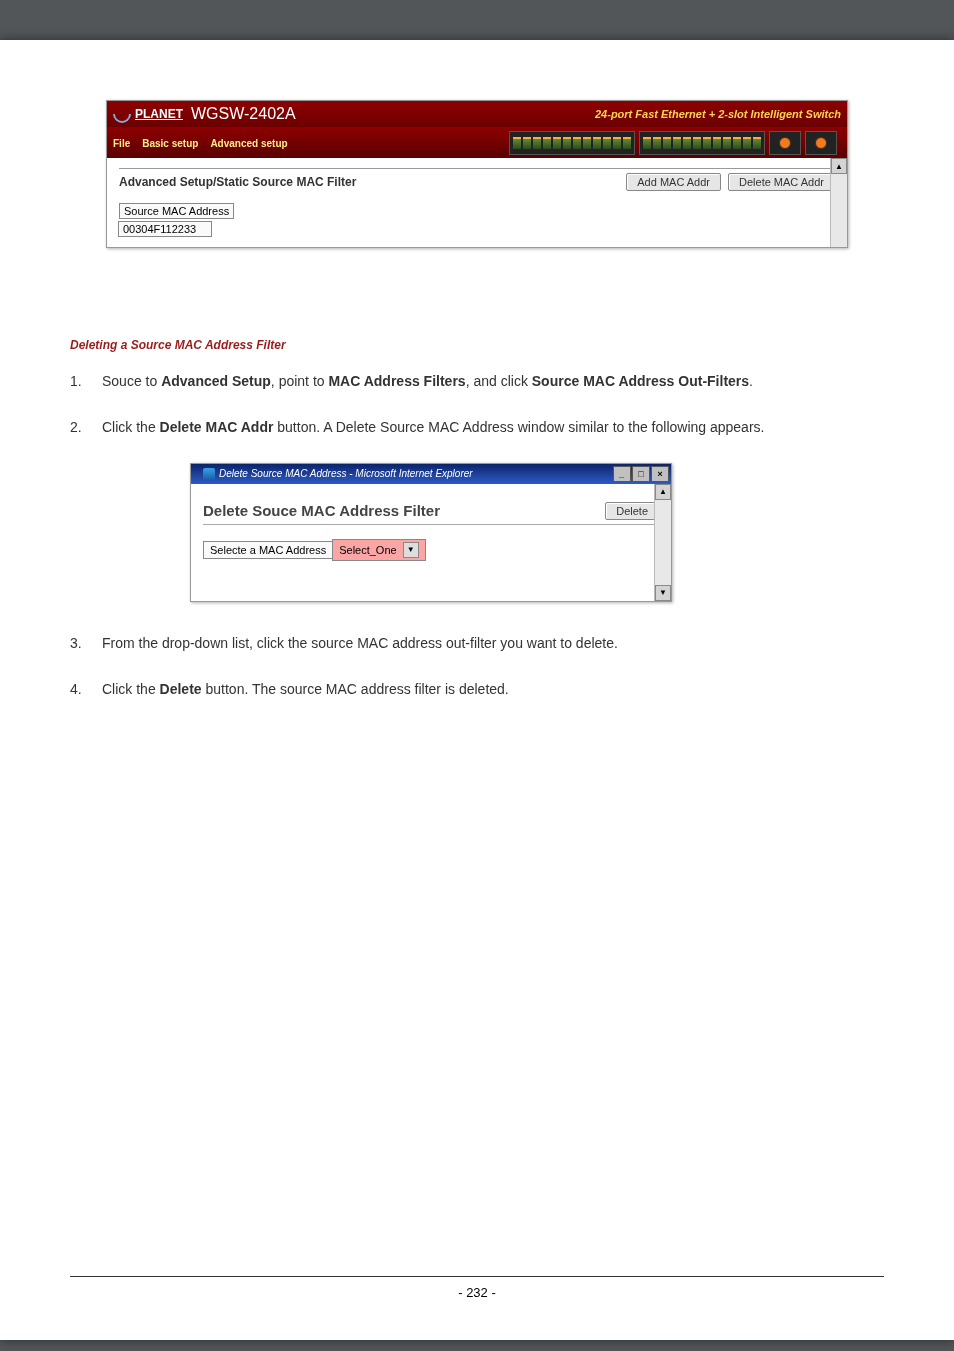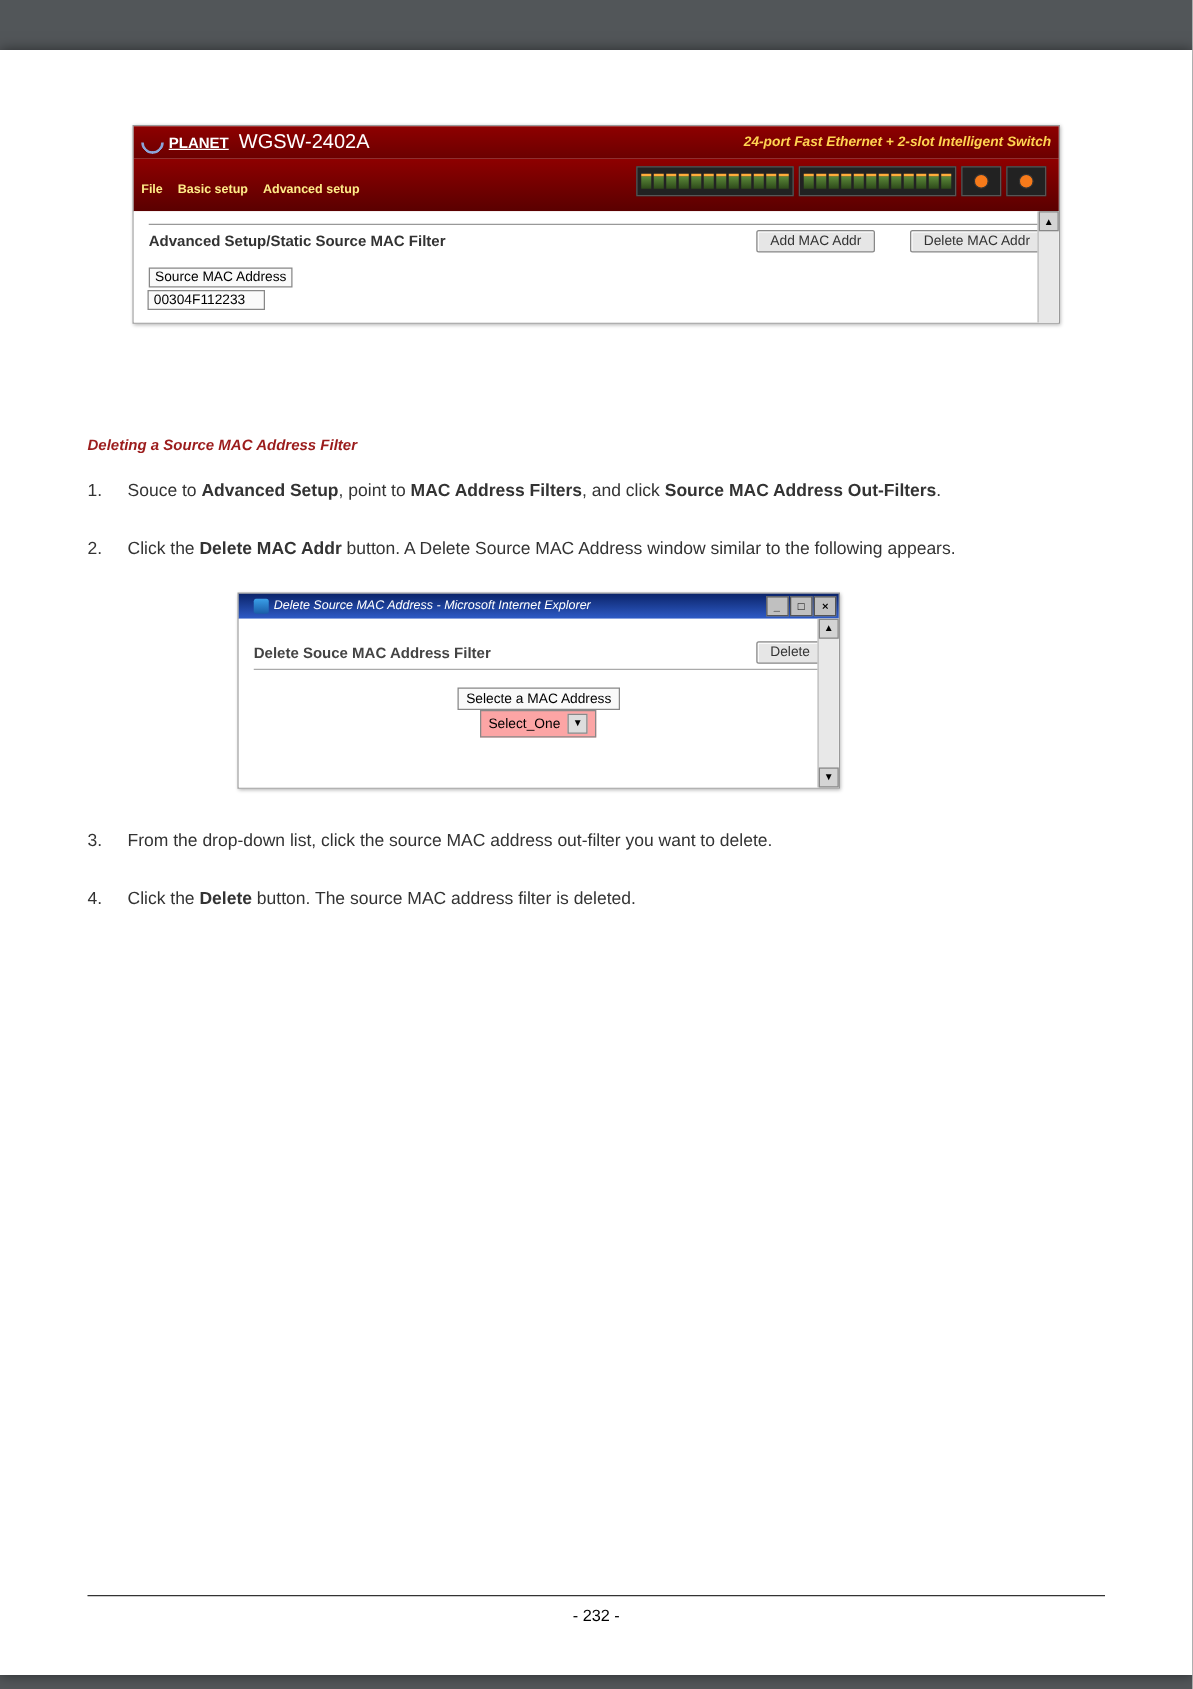--- a/index.html
+++ b/index.html
@@ -61,22 +61,22 @@
   .tagline {
     color: #ffd451;
     font-style: italic;
     font-size: 11px;
     font-weight: bold;
   }
   .menubar {
     background: linear-gradient(#8e0000, #5a0000);
     height: 28px;
     display: flex;
-    align-items: flex-end;
-    padding: 2px 6px 12px 6px;
+    align-items: center;
+    padding: 2px 6px 1px 6px;
   }
   .menu-section {
     display: flex;
     gap: 12px;
     font-size: 10px;
     color: #ffec88;
     font-weight: bold;
   }
   .device-panel {
     flex: 1;
@@ -237,37 +237,36 @@
     justify-content: center;
     color: #000;
     font-weight: bold;
   }
   .ie-body {
     background: #fff;
     padding: 18px 12px 40px 12px;
     position: relative;
   }
   .ie-section-title {
-    font-size: 12px;
+    font-size: 15px;
     font-weight: bold;
     color: #444;
   }
   .del-row {
     display: flex;
     align-items: center;
     justify-content: space-between;
     border-bottom: 1px solid #aaa;
     padding-bottom: 4px;
     margin-bottom: 14px;
   }
   .dropdown {
     display: flex;
     align-items: center;
     margin-top: 4px;
-    flex-direction: column;
   }
   .dd-label {
     border: 1px solid #888;
     padding: 2px 6px;
     font-size: 11px;
     background: #fafafa;
   }
   .dd-select {
     border: 1px solid #888;
     padding: 2px 6px;
@@ -375,21 +374,21 @@
             <div class="slot"></div>
           </div>
         <div class="small-block">
             <div class="slot"></div>
           </div>
       </div>
     </div>
     <div class="whitebody scroll-outer">
       <div class="section-row">
         <span class="section-title">Advanced Setup/Static Source MAC Filter</span>
-        <div style="display:flex; gap:28px;">
+        <div style="display:flex; gap:7px;">
           <span class="win-btn">Add MAC Addr</span>
           <span class="win-btn">Delete MAC Addr</span>
         </div>
       </div>
       <div>
         <div class="label-box">Source MAC Address</div><br>
         <div class="field-box" style="min-width:84px;">00304F112233</div>
       </div>
       <div class="scrollbar-r">
         <div class="sb-btn sb-top">▲</div>

